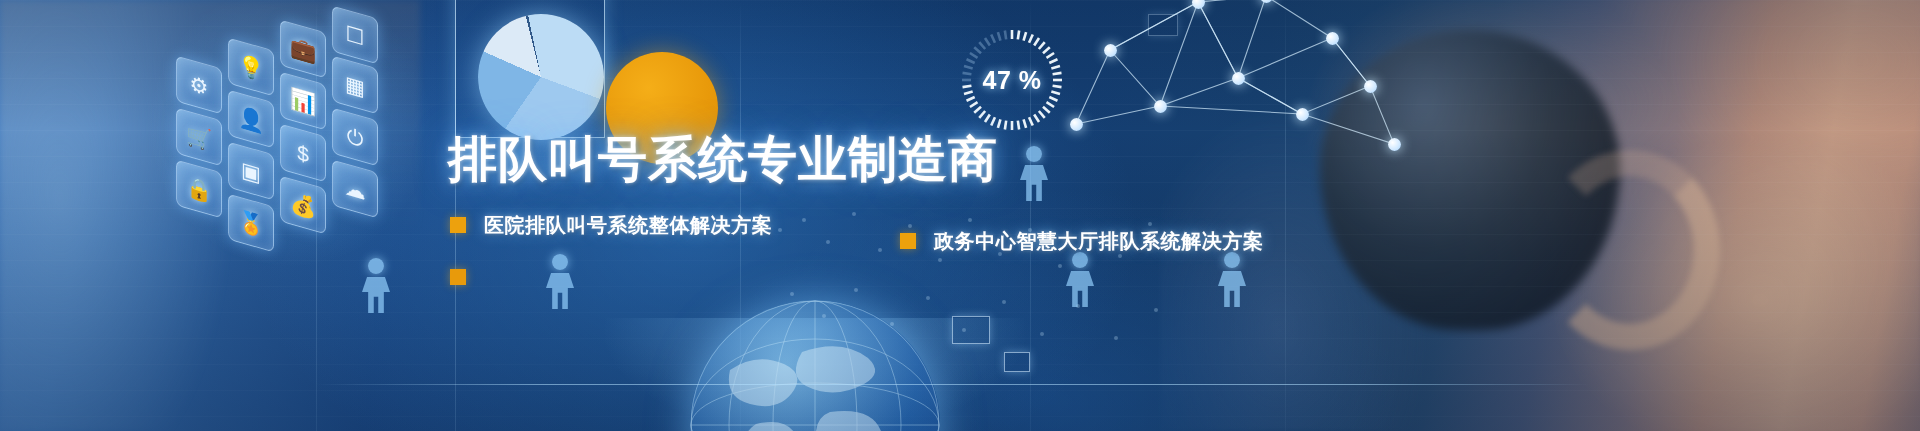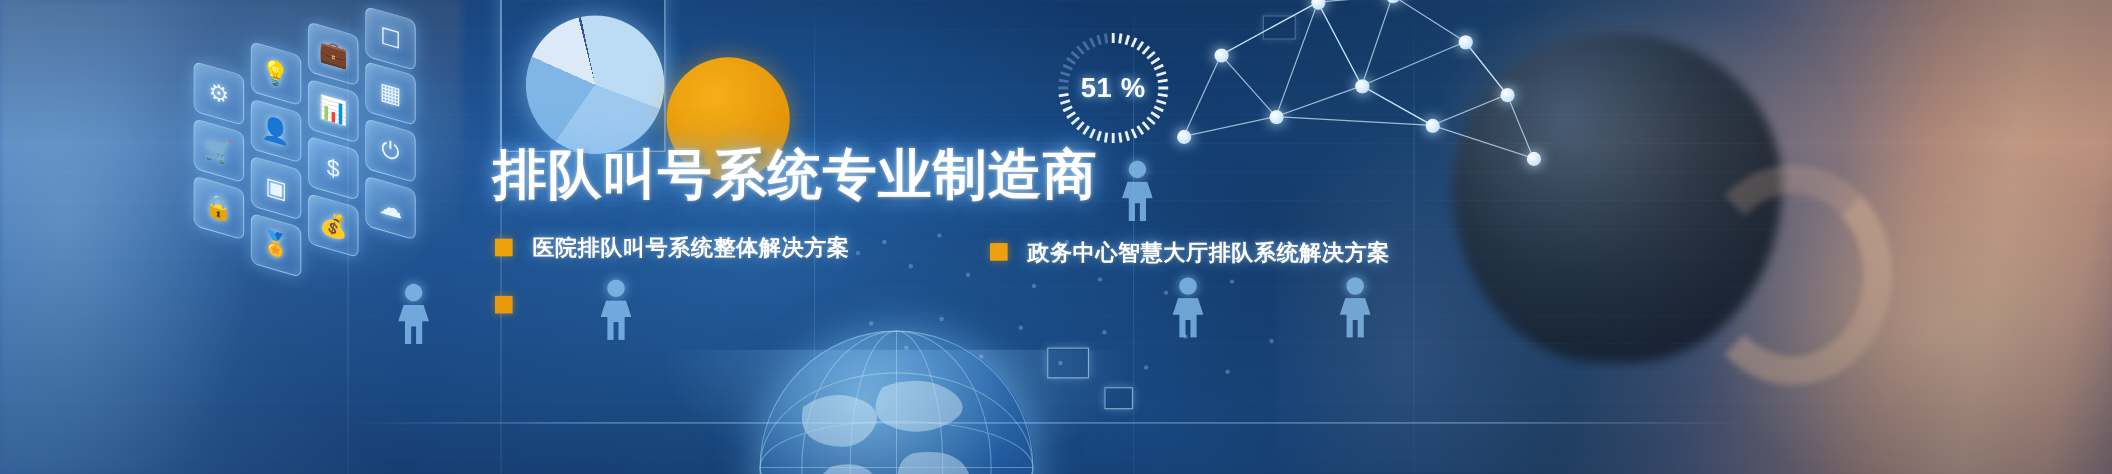--- a/index.html
+++ b/index.html
@@ -187,21 +187,21 @@
     box-shadow:0 0 8px rgba(240,170,20,.45);
   }
   .bullet .txt{
     margin-left:18px; color:#ffffff; font-size:20px; font-weight:bold;
     letter-spacing:.6px; white-space:nowrap;
     text-shadow:0 0 4px rgba(255,255,255,.35), 0 0 13px rgba(120,195,255,.75), 1px 2px 4px rgba(6,26,56,.55);
   }
   .bullet.b2 .mark{ background:#e89a0b; }
   .b-left1{ position:absolute; left:0;    top:0;  }
   .b-left2{ position:absolute; left:0;    top:52px; }
-  .b-right1{ position:absolute; left:450px; top:4px; }
+  .b-right1{ position:absolute; left:450px; top:16px; }
 </style>
 </head>
 <body>
 
 <div id="banner">
 
   <div class="bg-base"></div>
   <div class="photo-warm"></div>
   <div class="cup-body"></div>
   <div class="cup-handle"></div>
@@ -285,21 +285,21 @@
           <line x1="6.52" y1="31.23" x2="14.71" y2="34.97" stroke="rgba(190,225,255,.30)" stroke-width="2.6"></line>
           <line x1="9.94" y1="24.97" x2="17.51" y2="29.83" stroke="rgba(190,225,255,.30)" stroke-width="2.6"></line>
           <line x1="14.21" y1="19.26" x2="21.01" y2="25.15" stroke="rgba(190,225,255,.30)" stroke-width="2.6"></line>
           <line x1="19.26" y1="14.21" x2="25.15" y2="21.01" stroke="rgba(190,225,255,.30)" stroke-width="2.6"></line>
           <line x1="24.97" y1="9.94" x2="29.83" y2="17.51" stroke="rgba(190,225,255,.30)" stroke-width="2.6"></line>
           <line x1="31.23" y1="6.52" x2="34.97" y2="14.71" stroke="rgba(190,225,255,.30)" stroke-width="2.6"></line>
           <line x1="37.91" y1="4.03" x2="40.45" y2="12.66" stroke="rgba(190,225,255,.30)" stroke-width="2.6"></line>
           <line x1="44.88" y1="2.51" x2="46.17" y2="11.42" stroke="rgba(190,225,255,.30)" stroke-width="2.6"></line>
         </g>
     </svg>
-    <div class="ring-pct">51 %</div>
+    <div class="ring-pct">47 %</div>
   </div>
 
   <div class="net">
     <svg width="330" height="200" viewBox="0 0 330 200">
       <g stroke="rgba(215,240,255,.70)" stroke-width="1.1" fill="none">
         <path d="M128 8 L196 2 L262 44 L300 92 L232 120 L168 84 Z"></path>
         <path d="M128 8 L168 84 L90 112 L40 56 Z"></path>
         <path d="M196 2 L168 84 M262 44 L168 84 M232 120 L168 84 M300 92 L262 44"></path>
         <path d="M90 112 L128 8 M40 56 L128 8 M90 112 L232 120"></path>
         <path d="M40 56 L6 130 L90 112"></path>

